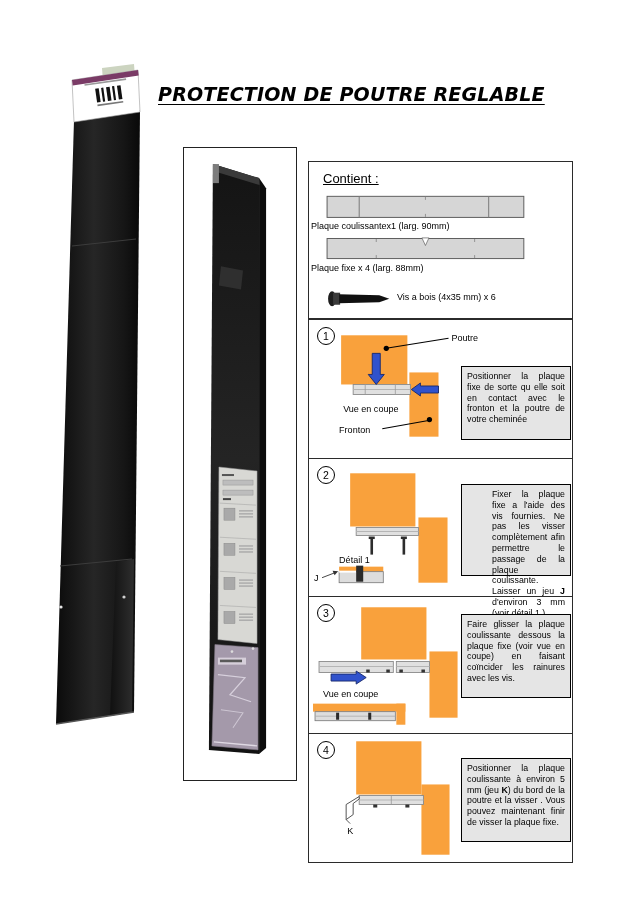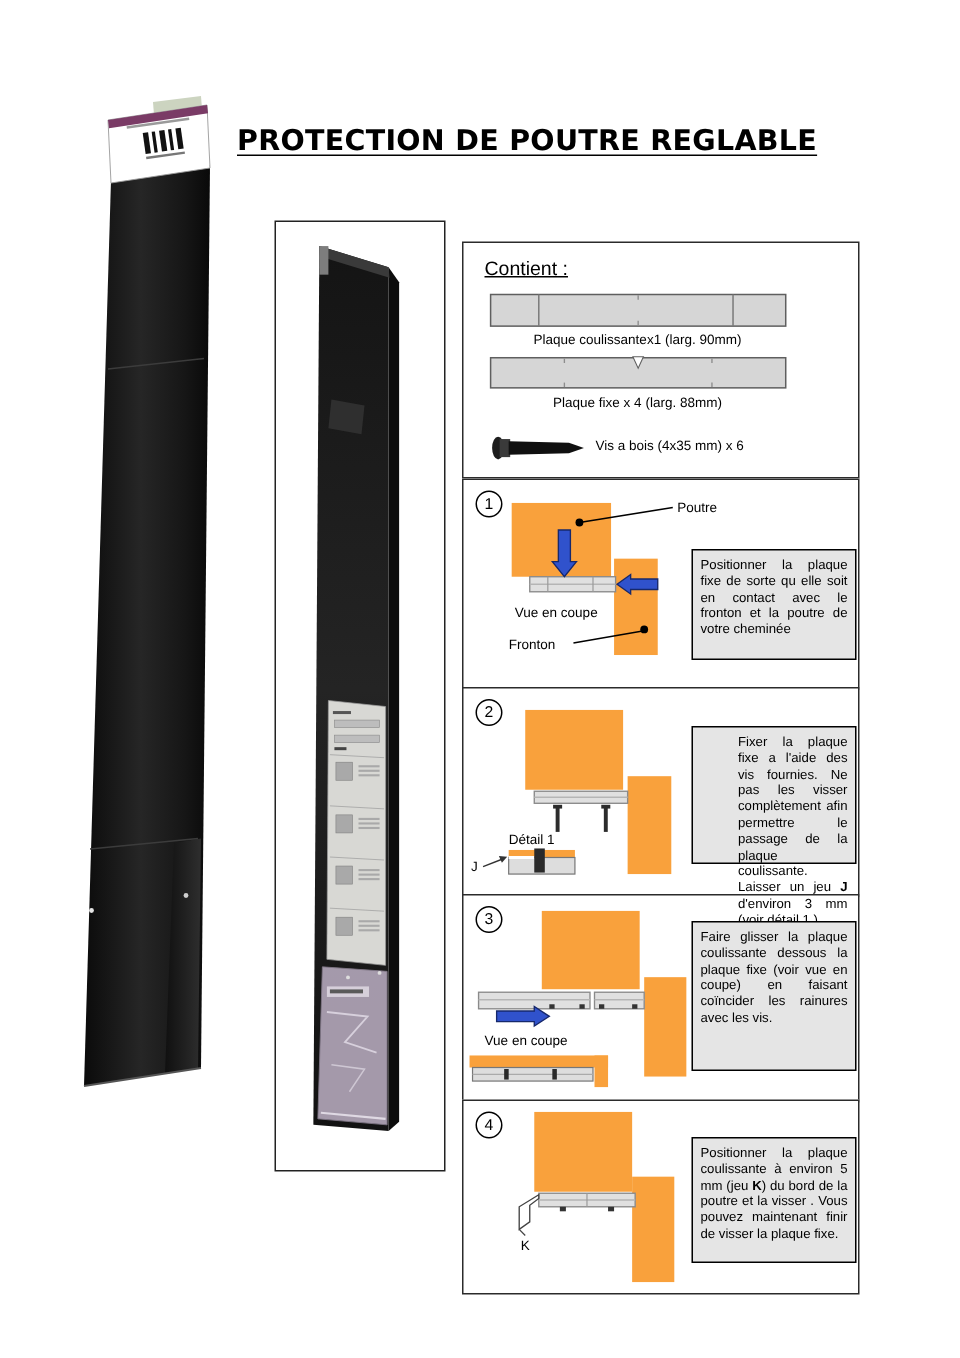--- a/index.html
+++ b/index.html
@@ -1,35 +1,35 @@
 <!DOCTYPE html>
 <html><head>
 <meta charset="utf-8">
 <style>
   html,body{margin:0;padding:0;background:#ffffff;}
   body{width:640px;height:905px;position:relative;font-family:"Liberation Sans",sans-serif;color:#000;}
   .page{position:absolute;inset:0;overflow:hidden;background:#fff;}
 
   .doc-title{
     position:absolute;left:158px;top:83px;width:372px;
-    font-family:"DejaVu Sans",sans-serif;font-weight:bold;
+    font-family:"DejaVu Sans",sans-serif;font-style:italic;font-weight:bold;
     font-size:19px;letter-spacing:.2px;text-decoration:underline;text-underline-offset:3px;
     white-space:nowrap;
   }
 
   
   .rbox{position:absolute;left:308px;width:265px;border:1.6px solid #2b2b2b;background:#fff;box-sizing:border-box;}
   #box-contient{top:161px;height:158px;}
   #box-step1{top:319px;height:141px;}
   #box-step2{top:458px;height:140px;}
   #box-step3{top:596px;height:139px;}
   #box-step4{top:733px;height:130px;}
 
   .contient-heading{position:absolute;left:14px;top:9px;font-size:13px;text-decoration:underline;}
-  .caption{position:absolute;left:18px;width:196px;text-align:center;font-size:9px;}
+  .caption{position:absolute;left:2px;width:196px;text-align:left;font-size:9px;}
   .cap1{top:59px;} .cap2{top:101px;}
   .screw-caption{position:absolute;left:88px;top:130px;font-size:9px;}
 
   .step-circle{
     position:absolute;left:8px;top:7px;width:16px;height:16px;border:1.3px solid #000;
     border-radius:50%;text-align:center;font-size:10.5px;line-height:16px;background:#fff;z-index:3;
   }
   .step-text{
     position:absolute;border:1.4px solid #000;background:#e5e5e5;
     font-size:8.8px;line-height:10.8px;text-align:justify;padding:4px 5px;box-sizing:border-box;z-index:2;
@@ -263,21 +263,21 @@
       <text x="14" y="99">Vue en coupe</text>
       <g>
         <rect x="4" y="106" width="92" height="8" fill="#F9A13C"></rect>
         <rect x="87" y="106" width="9" height="21" fill="#F9A13C"></rect>
         <rect x="6" y="114" width="80" height="9" fill="#dddddd" stroke="#777" stroke-width="0.8"></rect>
         <line x1="6" y1="118.5" x2="86" y2="118.5" stroke="#aaa" stroke-width="0.8"></line>
         <rect x="27" y="115" width="3" height="7" fill="#2a2a2a"></rect>
         <rect x="59" y="115" width="3" height="7" fill="#2a2a2a"></rect>
       </g>
     </svg>
-    <div class="step-text" style="left:152px;top:17px;width:110px;height:100px;">
+    <div class="step-text" style="left:152px;top:17px;width:110px;height:84px;">
       <span>Faire glisser la plaque coulissante dessous la plaque fixe (voir vue en coupe) en faisant coïncider les rainures avec les vis.</span>
     </div>
   </div>
 
   <div class="rbox" id="box-step4">
     <div class="step-circle">4</div>
     <svg class="diagram" viewBox="0 0 262 127">
       <rect x="47" y="7" width="65" height="53" fill="#F9A13C"></rect>
       <rect x="112" y="50" width="28" height="70" fill="#F9A13C"></rect>
       <g>

